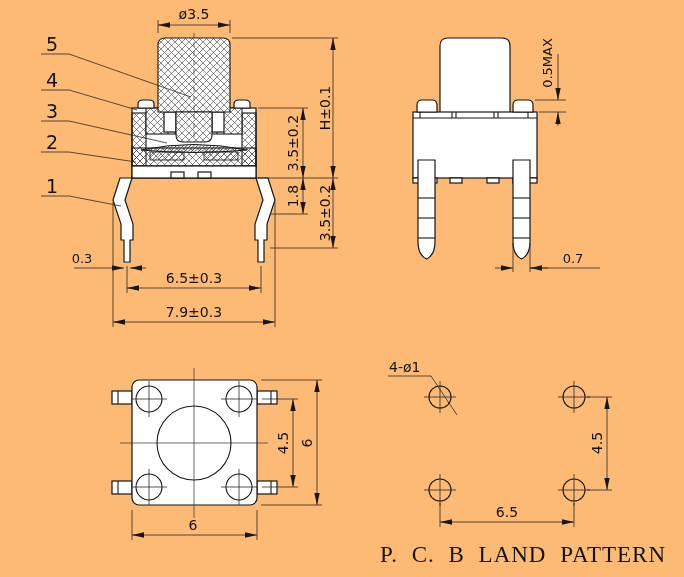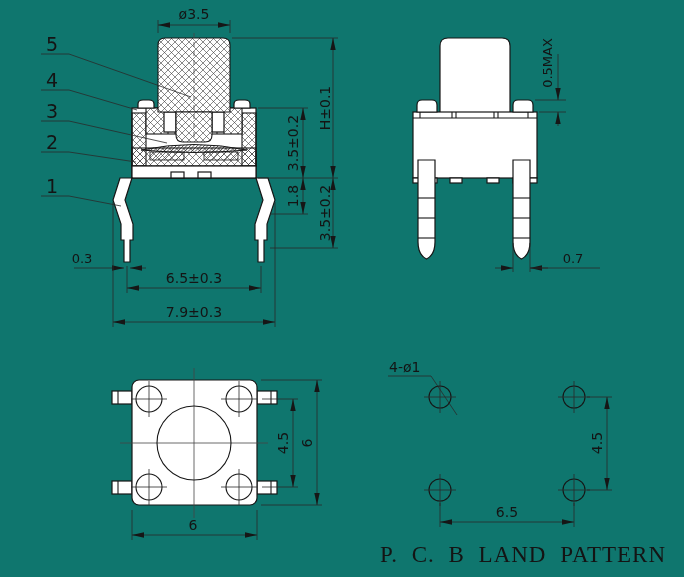--- a/index.html
+++ b/index.html
@@ -1,16 +1,16 @@
 <!DOCTYPE html>
 <html><head>
 <meta charset="utf-8">
 <style>
   html,body{margin:0;padding:0;background:#ffffff;}
-  .stage{position:relative;width:684px;height:577px;background:#0f766e;overflow:hidden;}
+  .stage{position:relative;width:684px;height:577px;background:#fdba74;overflow:hidden;}
   svg{display:block;}
   text{fill:#141414;font-family:"DejaVu Sans","Liberation Sans",sans-serif;}
   .dim{font-size:14px;}
   .dimsm{font-size:13px;}
   .plabel{font-size:19px;}
   .title{font-family:"Liberation Serif","DejaVu Serif",serif;font-size:23px;word-spacing:7px;letter-spacing:1px;}
   .outline{fill:#ffffff;stroke:#161616;stroke-width:1.2;}
   .thin{stroke:#2a2a2a;stroke-width:0.8;fill:none;}
   .mid{stroke:#161616;stroke-width:1.1;fill:none;}
   .hatchfill{stroke:#161616;stroke-width:1.1;}

